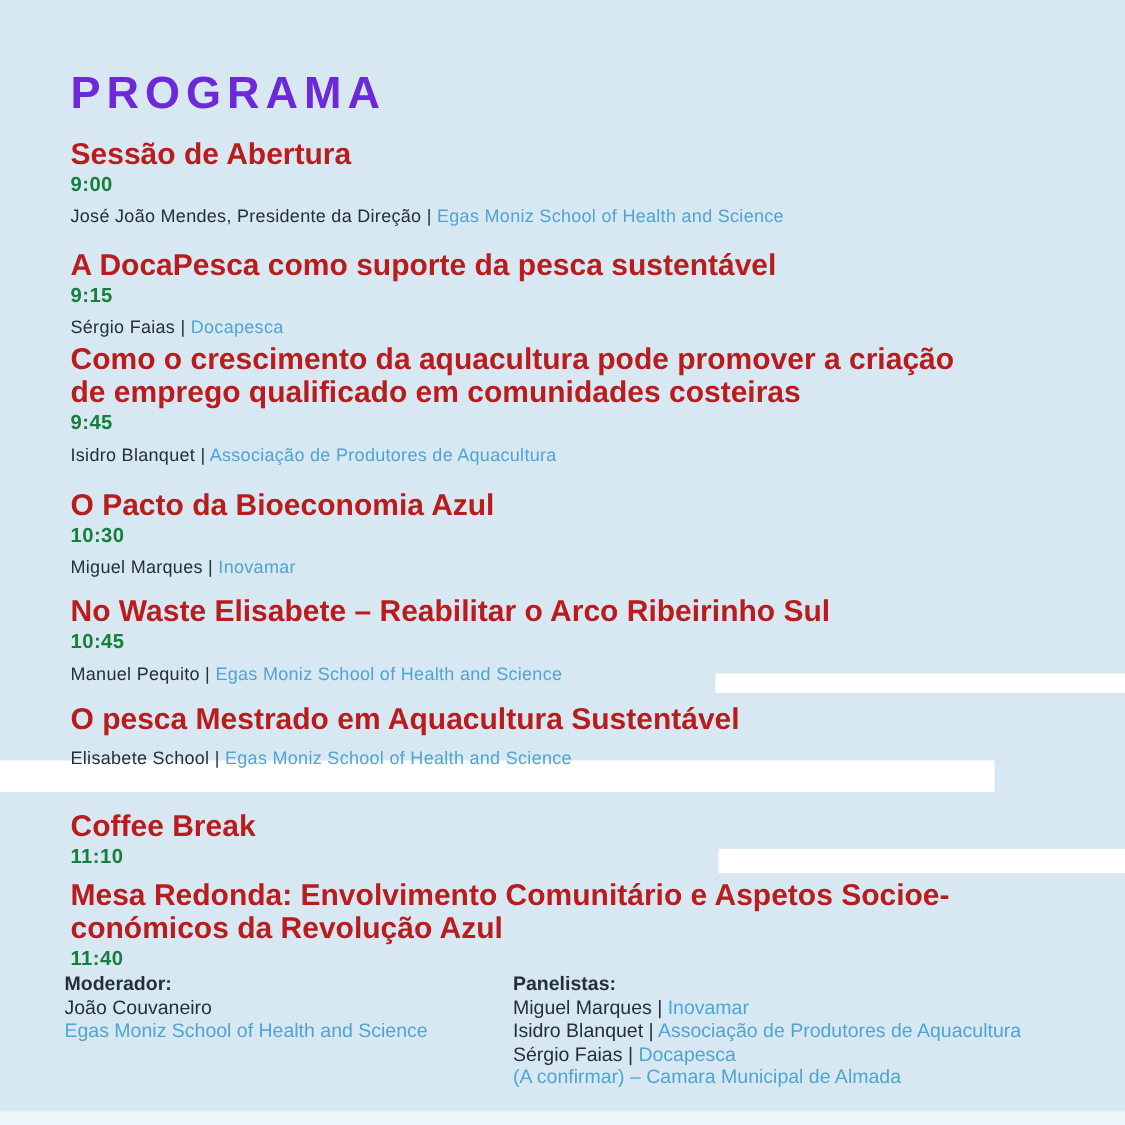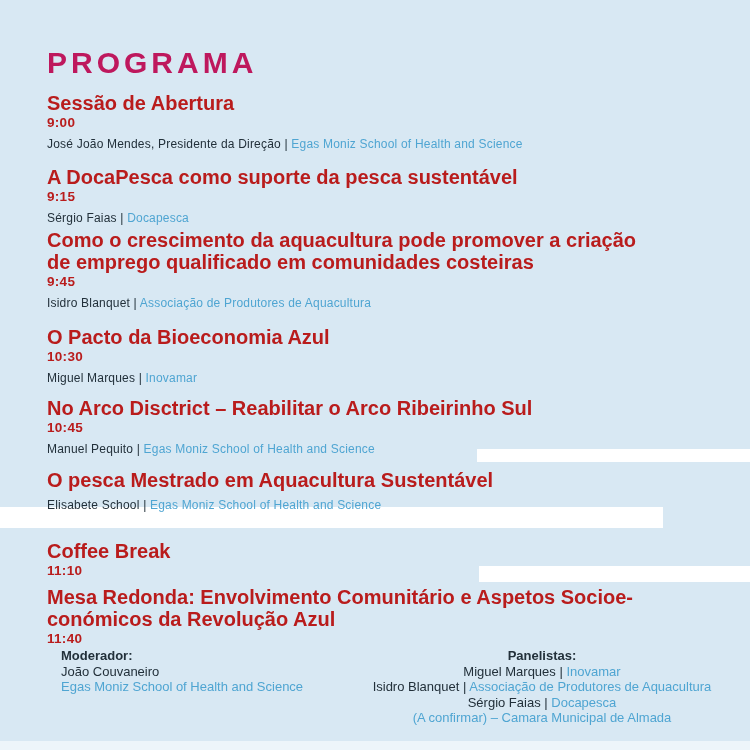--- a/index.html
+++ b/index.html
@@ -12,53 +12,53 @@
   }
   .stripe{position:absolute;z-index:1;background:#ffffff;}
   .stripe-1{left:477px;top:449px;width:273px;height:13px;}
   .stripe-2{left:0px;top:507px;width:663px;height:21px;}
   .stripe-3{left:479px;top:566px;width:271px;height:16px;}
   .stripe-4{left:0px;top:741px;width:750px;height:9px;background:rgba(255,255,255,0.55);}
   .page-title{
     position:absolute;z-index:2;
     left:47px;top:26px;
     font-size:30px;font-weight:700;letter-spacing:4px;
-    color:#be185d;
+    color:#6d28d9;
   }
   .session{
     position:absolute;z-index:2;
     left:47px;width:680px;
   }
   .s1{top:92px;} .s2{top:166px;} .s3{top:229px;} .s4{top:326px;}
   .s5{top:397px;} .s6{top:469px;} .s7{top:540px;} .s8{top:586px;}
   .session h2{
     margin:0;
     font-size:20px;line-height:22px;font-weight:700;
     color:#b91c1c;
     white-space:pre-line;
   }
   .time{
     margin-top:2px;
     font-size:13.5px;line-height:14px;font-weight:700;
-    color:#b91c1c;letter-spacing:0.3px;
+    color:#15803d;letter-spacing:0.3px;
   }
   .speaker{
     margin:5px 0 0 0;
     font-size:12px;line-height:18px;
     color:#22303a;letter-spacing:0.2px;
   }
   .org{color:#4fa5d2;}
   .sep{color:#22303a;}
   .rt-col{
     position:absolute;z-index:2;top:648px;
     font-size:13px;line-height:15.5px;
     color:#22303a;
   }
-  .rt-col.left{left:61px;width:290px;}
-  .rt-col.right{left:352px;width:380px;text-align:center;}
+  .rt-col.left{left:43px;width:290px;}
+  .rt-col.right{left:342px;width:380px;}
   .rt-label{font-weight:700;color:#22303a;}
   .rt-org{color:#4fa5d2;}
 </style>
 </head>
 <body>
 
 <div class="canvas">
 
   <div class="stripe stripe-1"></div>
   <div class="stripe stripe-2"></div>
@@ -86,21 +86,21 @@
     <p class="speaker"><span>Isidro Blanquet</span><span class="sep"> | </span><span class="org">Associação de Produtores de Aquacultura</span></p>
   </section>
 
   <section class="session s4">
     <h2>O Pacto da Bioeconomia Azul</h2>
     <div class="time">10:30</div>
     <p class="speaker"><span>Miguel Marques</span><span class="sep"> | </span><span class="org">Inovamar</span></p>
   </section>
 
   <section class="session s5">
-    <h2>No Arco Disctrict – Reabilitar o Arco Ribeirinho Sul</h2>
+    <h2>No Waste Elisabete – Reabilitar o Arco Ribeirinho Sul</h2>
     <div class="time">10:45</div>
     <p class="speaker"><span>Manuel Pequito</span><span class="sep"> | </span><span class="org">Egas Moniz School of Health and Science</span></p>
   </section>
 
   <section class="session s6">
     <h2>O pesca Mestrado em Aquacultura Sustentável</h2>
     <p class="speaker"><span>Elisabete School</span><span class="sep"> | </span><span class="org">Egas Moniz School of Health and Science</span></p>
   </section>
 
   <section class="session s7">

